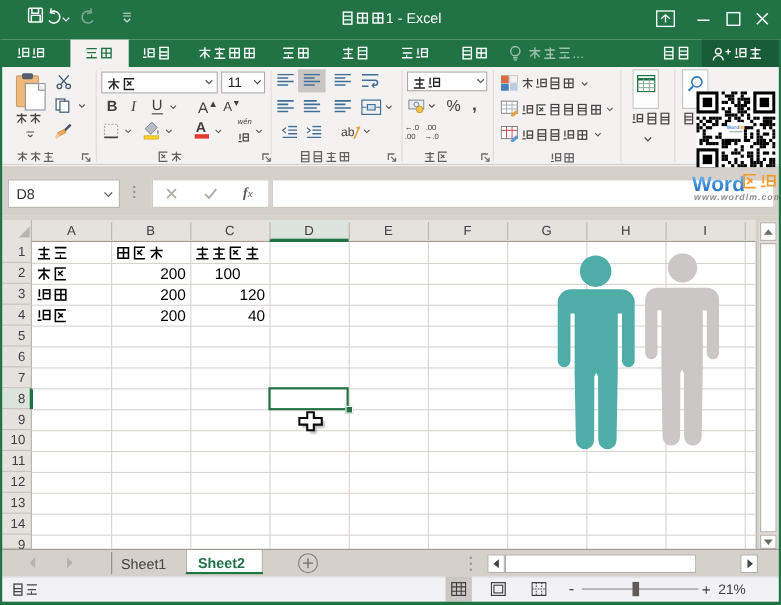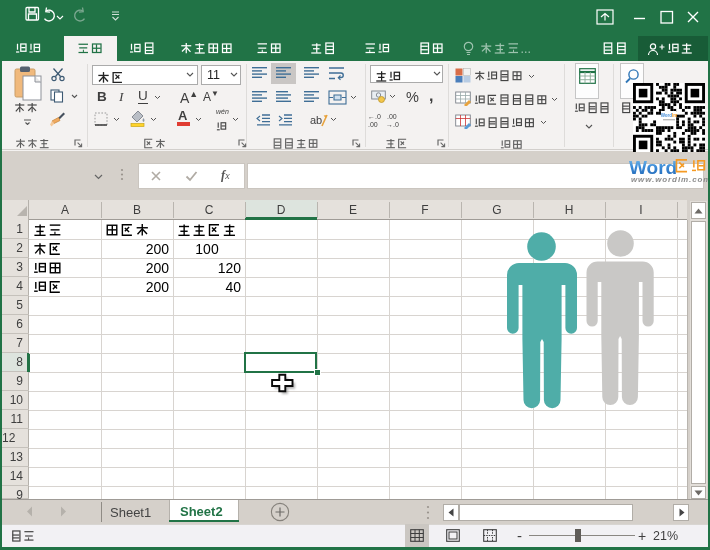--- a/index.html
+++ b/index.html
@@ -22,20 +22,37 @@
 <path d="M37,13 l3,3 l3,-3" stroke-width="1.1"></path>
 <g stroke="#7aa78f" stroke-width="1.4">
         <path d="M63,8 a5.4,5.4 0 1 0 1.5,7.6"></path>
         <path d="M62.5,4.5 L63.2,8.6 L59,9.2" stroke-width="1.3"></path>
       </g>
 <g stroke="#cfe0d6">
         <path d="M92,9 h7 M92,11.5 h7" stroke-width="1"></path>
         <path d="M92.5,14 l3,3 l3,-3" stroke-width="1.1"></path>
       </g>
 </svg>
+    <div class="ab tb" style="left:0;top:9px;width:710px;text-align:center;font-size:13px"><svg style="display:inline-block;vertical-align:-1.8px;" width="42.1" height="13" viewBox="0 0 324 100" stroke="#fff" fill="none" stroke-linecap="butt">
+        <g transform="translate(0,0)">
+          <rect x="24" y="8" width="60" height="84" fill="none" stroke-width="10"></rect>
+          <line x1="22" y1="36" x2="78" y2="36" stroke-width="10"></line>
+          <line x1="22" y1="62" x2="78" y2="62" stroke-width="10"></line>
+        </g>
+        <g transform="translate(108,0)">
+          <rect x="16" y="16" width="68" height="68" fill="none" stroke-width="10"></rect>
+          <line x1="51" y1="18" x2="51" y2="82" stroke-width="10"></line>
+          <line x1="18" y1="48" x2="82" y2="48" stroke-width="10"></line>
+        </g>
+        <g transform="translate(216,0)">
+          <rect x="16" y="16" width="68" height="68" fill="none" stroke-width="10"></rect>
+          <line x1="52" y1="18" x2="52" y2="82" stroke-width="10"></line>
+          <line x1="18" y1="48" x2="82" y2="48" stroke-width="10"></line>
+        </g>
+      </svg><span style="letter-spacing:0">1 - Excel</span></div>
     <svg class="ab" style="left:590px;top:6px" width="118" height="24" viewBox="0 0 118 24" fill="none" stroke="#fff">
 <rect x="7" y="4" width="16" height="14" stroke-width="1.2"></rect>
       <path d="M11,11 l4,-3.5 l4,3.5 M15,7.5 v7" stroke-width="1.2"></path>
 <path d="M44,12.5 h11" stroke-width="1.4"></path>
 <rect x="71" y="5.5" width="11.5" height="11.5" stroke-width="1.3"></rect>
 <path d="M98,6 l10,10 M108,6 l-10,10" stroke-width="1.4"></path>
 </svg>
     <div class="ab" style="left:0;top:36px;width:710px;height:25px;background:#217346"></div>
     <div class="ab" style="left:64px;top:36px;width:53px;height:25px;background:#f4f2f1"></div>
     <div class="ab" style="left:15px;top:42px;font-size:12.5px;color:#fff;"><svg style="display:inline-block;vertical-align:-1.8px;" width="27.0" height="12.5" viewBox="0 0 216 100" stroke="#fff" fill="none" stroke-linecap="butt">
@@ -662,20 +679,21 @@
 <path d="M6,10.5 L2,14.5" stroke="#2e75b6" stroke-width="1.8"></path>
     </svg>
     <div class="ab" style="left:620px;top:102px;font-size:11.5px;color:#444"><svg style="display:inline-block;vertical-align:-1.6px;" width="12.4" height="11.5" viewBox="0 0 108 100" stroke="#444" fill="none" stroke-linecap="butt">
         <g transform="translate(0,0)">
           <rect x="24" y="8" width="60" height="84" fill="none" stroke-width="10"></rect>
           <line x1="22" y1="36" x2="78" y2="36" stroke-width="10"></line>
           <line x1="22" y1="60" x2="78" y2="60" stroke-width="10"></line>
         </g>
       </svg></div>
     <div class="ab" style="left:2px;top:151px;width:706px;height:45px;background:#d5d0ca"></div>
+    <div class="ab" style="left:7px;top:163px;width:102px;height:26px;background:#fff;border:1px solid #b5b1ab;font-size:13px;color:#333;padding:5px 0 0 7px">D8</div>
     <svg class="ab" style="left:94px;top:174px" width="9" height="6" viewBox="0 0 9 6">
       <path d="M1,1 l3.5,3.5 L8,1" stroke="#666" stroke-width="1.2" fill="none"></path>
     </svg>
     <svg class="ab" style="left:120px;top:168px" width="4" height="16" viewBox="0 0 4 16">
       <circle cx="2" cy="2" r="1.1" fill="#9a948d"></circle>
       <circle cx="2" cy="6.5" r="1.1" fill="#9a948d"></circle>
       <circle cx="2" cy="11" r="1.1" fill="#9a948d"></circle>
     </svg>
     <div class="ab" style="left:138px;top:163px;width:107px;height:26px;background:#fff;border:1px solid #cac5bf"></div>
     <svg class="ab" style="left:150px;top:170px" width="12" height="12" viewBox="0 0 12 12">
@@ -718,21 +736,21 @@
     <div class="ab" style="left:2px;top:239px;width:27px;height:19px;border-bottom:1px solid #c5c1bb;text-align:right;font-size:12px;color:#3e3e3e;padding:2px 6px 0 0">2</div>
     <div class="ab" style="left:2px;top:258px;width:27px;height:19px;border-bottom:1px solid #c5c1bb;text-align:right;font-size:12px;color:#3e3e3e;padding:2px 6px 0 0">3</div>
     <div class="ab" style="left:2px;top:277px;width:27px;height:19px;border-bottom:1px solid #c5c1bb;text-align:right;font-size:12px;color:#3e3e3e;padding:2px 6px 0 0">4</div>
     <div class="ab" style="left:2px;top:296px;width:27px;height:19px;border-bottom:1px solid #c5c1bb;text-align:right;font-size:12px;color:#3e3e3e;padding:2px 6px 0 0">5</div>
     <div class="ab" style="left:2px;top:315px;width:27px;height:19px;border-bottom:1px solid #c5c1bb;text-align:right;font-size:12px;color:#3e3e3e;padding:2px 6px 0 0">6</div>
     <div class="ab" style="left:2px;top:334px;width:27px;height:19px;border-bottom:1px solid #c5c1bb;text-align:right;font-size:12px;color:#3e3e3e;padding:2px 6px 0 0">7</div>
     <div class="ab" style="left:2px;top:353px;width:27px;height:19px;background:#dde4de;border-bottom:1px solid #c5c1bb;text-align:right;font-size:12px;color:#3e3e3e;padding:2px 6px 0 0">8</div>
     <div class="ab" style="left:2px;top:372px;width:27px;height:19px;border-bottom:1px solid #c5c1bb;text-align:right;font-size:12px;color:#3e3e3e;padding:2px 6px 0 0">9</div>
     <div class="ab" style="left:2px;top:391px;width:27px;height:19px;border-bottom:1px solid #c5c1bb;text-align:right;font-size:12px;color:#3e3e3e;padding:2px 6px 0 0">10</div>
     <div class="ab" style="left:2px;top:410px;width:27px;height:19px;border-bottom:1px solid #c5c1bb;text-align:right;font-size:12px;color:#3e3e3e;padding:2px 6px 0 0">11</div>
-    <div class="ab" style="left:2px;top:429px;width:27px;height:19px;border-bottom:1px solid #c5c1bb;font-size:12px;color:#3e3e3e;padding:2px 6px 0 0">12</div>
+    <div class="ab" style="left:2px;top:429px;width:27px;height:19px;border-bottom:1px solid #c5c1bb;text-align:right;font-size:12px;color:#3e3e3e;padding:2px 6px 0 0">12</div>
     <div class="ab" style="left:2px;top:448px;width:27px;height:19px;border-bottom:1px solid #c5c1bb;text-align:right;font-size:12px;color:#3e3e3e;padding:2px 6px 0 0">13</div>
     <div class="ab" style="left:2px;top:467px;width:27px;height:19px;border-bottom:1px solid #c5c1bb;text-align:right;font-size:12px;color:#3e3e3e;padding:2px 6px 0 0">14</div>
     <div class="ab" style="left:2px;top:486px;width:27px;height:13px;border-bottom:1px solid #c5c1bb;text-align:right;font-size:12px;color:#3e3e3e;padding:2px 6px 0 0">9</div>
     <div class="ab" style="left:27px;top:353px;width:3px;height:19px;background:#217346"></div>
     <div class="ab" style="left:101px;top:220px;width:1px;height:279px;background:#d8d4d0"></div>
     <div class="ab" style="left:173px;top:220px;width:1px;height:279px;background:#d8d4d0"></div>
     <div class="ab" style="left:245px;top:220px;width:1px;height:279px;background:#d8d4d0"></div>
     <div class="ab" style="left:317px;top:220px;width:1px;height:279px;background:#d8d4d0"></div>
     <div class="ab" style="left:389px;top:220px;width:1px;height:279px;background:#d8d4d0"></div>
     <div class="ab" style="left:461px;top:220px;width:1px;height:279px;background:#d8d4d0"></div>

